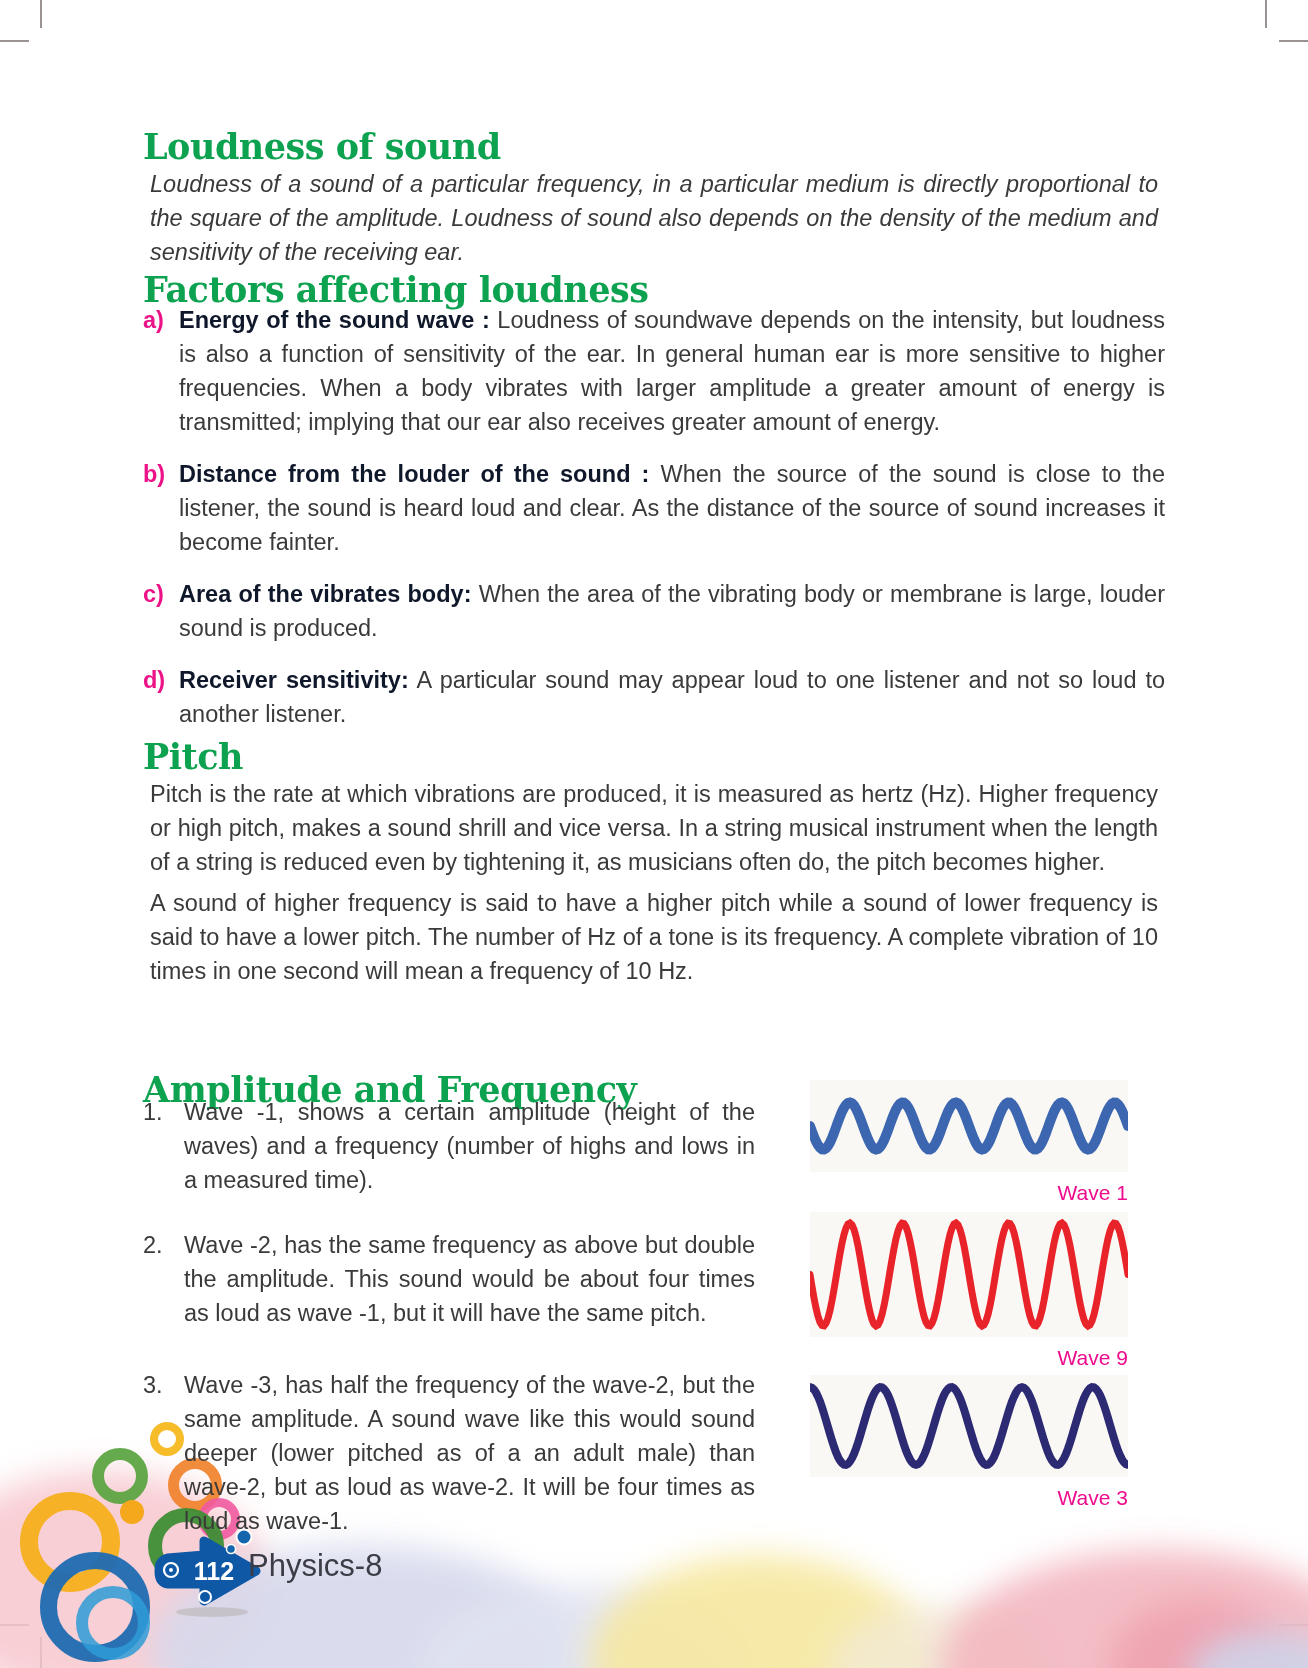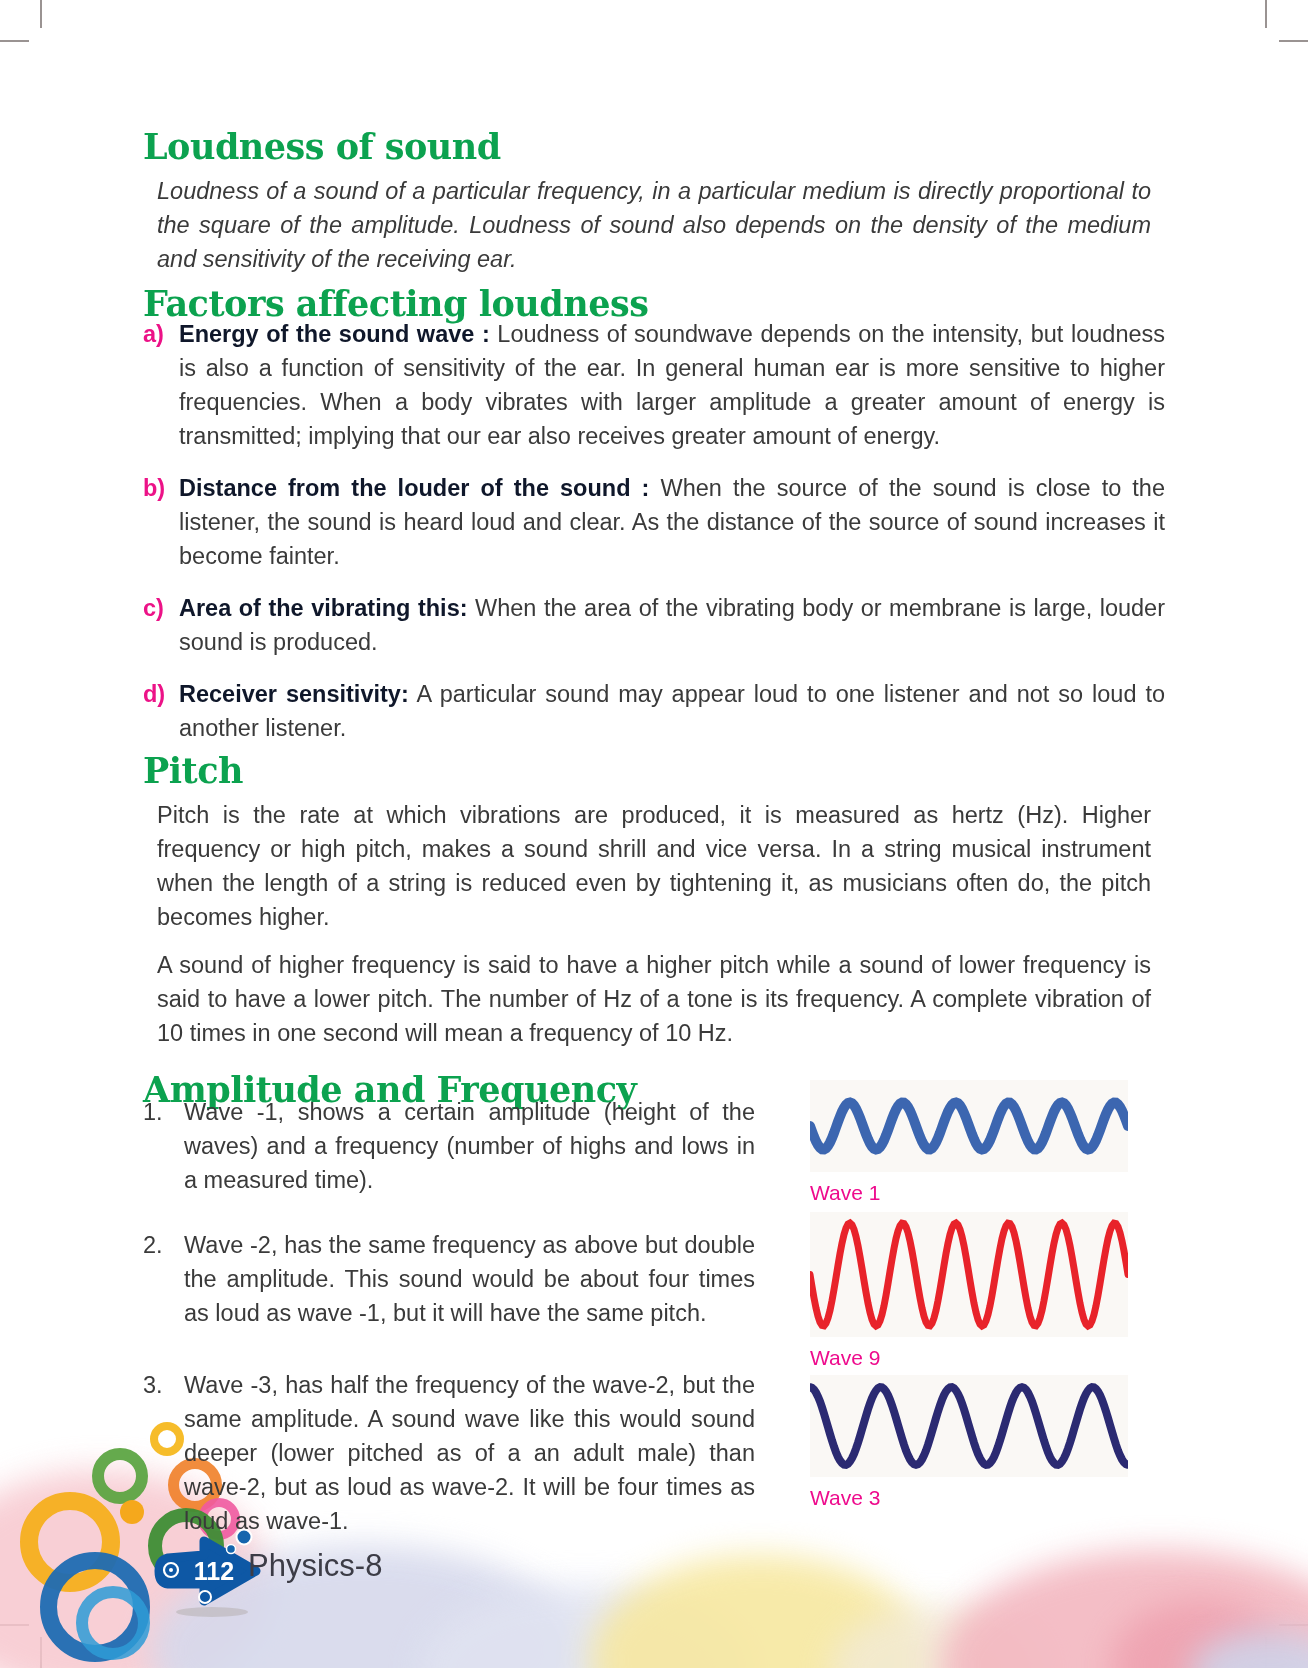--- a/index.html
+++ b/index.html
@@ -5,38 +5,38 @@
   html,body{margin:0;padding:0;background:#e9e9e9;}
   .page{position:relative;width:1308px;height:1668px;background:#ffffff;overflow:hidden;
         font-family:"Liberation Sans",sans-serif;color:#3a3a3a;}
   
   .crop{position:absolute;background:#9a9392;}
   
   .content{position:absolute;left:143px;top:133px;width:1022px;}
   h2.sec{font-family:"DejaVu Serif",serif;font-weight:bold;font-size:35px;line-height:27px;
          color:#0ca24f;margin:0;letter-spacing:-0.5px;}
   .mb13{margin-bottom:13px;} .mb15{margin-bottom:15px;} .mb11{margin-bottom:11px;}
-  p.body{font-size:23.5px;line-height:34px;margin:14px;text-align:justify;}
+  p.body{font-size:23.5px;line-height:34px;margin:7px;text-align:justify;}
   p.italic{font-style:italic;}
   .mbp{margin-bottom:13px;}
   .mb8{margin-bottom:8px;}
   .litem{position:relative;padding-left:36px;font-size:23.5px;line-height:34px;
          text-align:justify;margin-bottom:18px;}
   .litem .marker{position:absolute;left:0;top:0;font-weight:bold;color:#ec1287;}
   .litem .lead{font-weight:bold;color:#0f172a;}
   .mb12i{margin-bottom:12px !important;}
   
   .amp{position:absolute;left:143px;top:1060px;width:1022px;height:540px;}
   .amp h2.sec{position:absolute;left:0;top:16px;}
   .numitem{position:absolute;left:0;width:612px;padding-left:41px;font-size:23.5px;
            line-height:34px;text-align:justify;box-sizing:border-box;}
   .numitem .nmark{position:absolute;left:0;top:0;}
   .fig{position:absolute;left:667px;width:318px;}
   .panel{width:318px;background:#faf8f5;}
-  .caption{width:318px;text-align:left;font-size:21px;color:#ee0b8d;padding-top:9px;}
+  .caption{width:318px;text-align:right;font-size:21px;color:#ee0b8d;padding-top:9px;}
   
   .blob{position:absolute;border-radius:50%;filter:blur(16px);}
   .ring{position:absolute;border-radius:50%;box-sizing:border-box;}
   .badge{position:absolute;left:150px;top:1526px;}
   .booklabel{position:absolute;left:248px;top:1548px;font-size:31px;color:#3c3c46;}
   .z1{z-index:1}.z2{z-index:2}.z3{z-index:3}
   .content,.amp{z-index:4;}
 </style>
 </head>
 <body>
@@ -98,21 +98,21 @@
       <span class="lead">Energy of the sound wave :</span>
       <span>Loudness of soundwave depends on the intensity, but loudness is also a function of sensitivity of the ear. In general human ear is more sensitive to higher frequencies. When a body vibrates with larger amplitude a greater amount of energy is transmitted; implying that our ear also receives greater amount of energy.</span>
     </div>
     <div class="litem">
       <span class="marker">b)</span>
       <span class="lead">Distance from the louder of the sound :</span>
       <span>When the source of the sound is close to the listener, the sound is heard loud and clear. As the distance of the source of sound increases it become fainter.</span>
     </div>
     <div class="litem">
       <span class="marker">c)</span>
-      <span class="lead">Area of the vibrating this:</span>
+      <span class="lead">Area of the vibrates body:</span>
       <span>When the area of the vibrating body or membrane is large, louder sound is produced.</span>
     </div>
     <div class="litem mb12i">
       <span class="marker">d)</span>
       <span class="lead">Receiver sensitivity:</span>
       <span>A particular sound may appear loud to one listener and not so loud to another listener.</span>
     </div>
 
     <h2 class="sec mb11">Pitch</h2>
     <p class="body mb8">Pitch is the rate at which vibrations are produced, it is measured as hertz (Hz). Higher frequency or high pitch, makes a sound shrill and vice versa. In a string musical instrument when the length of a string is reduced even by tightening it, as musicians often do, the pitch becomes higher.</p>

